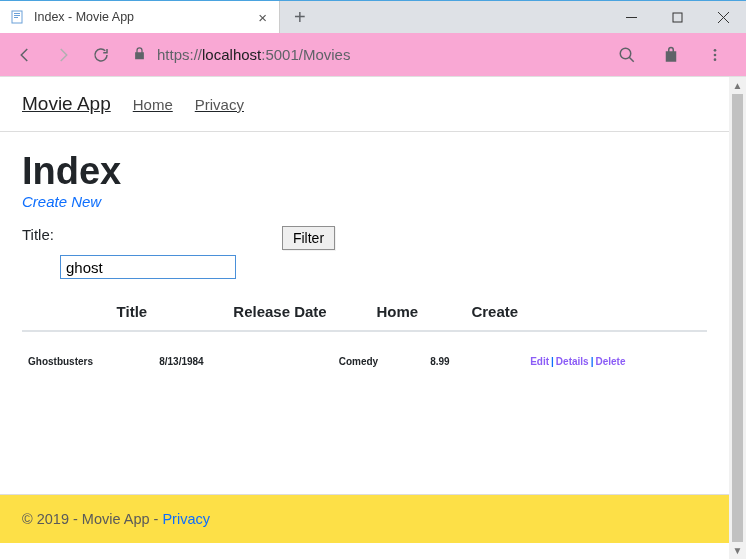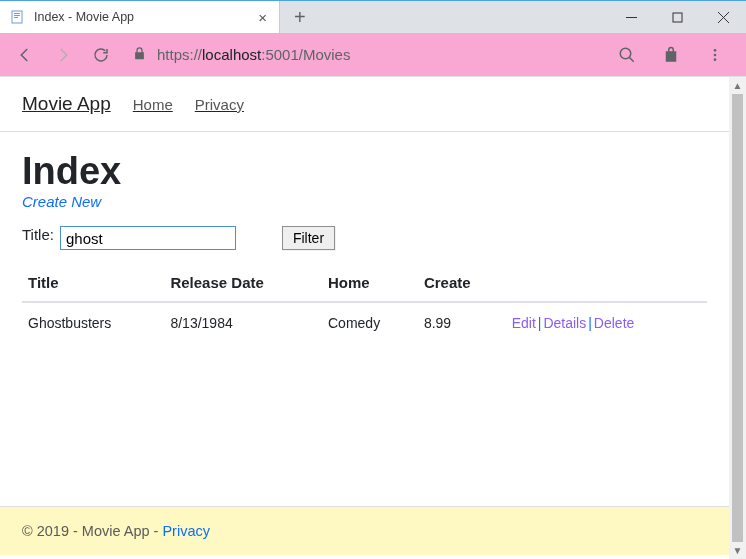--- a/index.html
+++ b/index.html
@@ -87,38 +87,38 @@
     .brand { font-size:19px; color:#222; text-decoration:none;}
     .nav-link { font-size:15px; color:#555; text-decoration:none;}
     
     .main { padding: 18px 22px 30px;}
     h1 { font-size:38px; font-weight:600; margin-bottom:0;}
     .link { color:#0d6efd; text-decoration:none; font-size:15px;font-style:italic;}
     .search-form { margin:16px 0 14px; display:flex; align-items:flex-start; gap:6px;}
     .search-form label{font-size:15px;}
     .search-input {
       border:1px solid #4a90d9; outline:none;
-      padding:3px 5px; font-size:15px; width:176px; height:24px;
+      padding:3px 5px; font-size:15px; width:176px; height:24px;margin-top:29px;
     }
     .filter-btn {
       background:#efefef; border:1px solid #8f8f8f;
       padding:3px 10px; font-size:14px; cursor:pointer;
       box-shadow: 1px 1px 0 rgba(0,0,0,0.05);
       margin-left: 40px;
     }
     table { width:100%; border-collapse:collapse; }
-    th { text-align:left; font-weight:700; font-size:15px; padding:10px 6px; border-bottom:2px solid #dee2e6;}
-    td { padding:12px 6px; border-top:1px solid #dee2e6; font-size:14px; vertical-align:top;}
+    th { text-align:right; font-weight:700; font-size:15px; padding:10px 6px; border-bottom:2px solid #dee2e6;}
+    td { padding:24px 6px; border-top:1px solid #dee2e6; font-size:10px; vertical-align:top;font-weight:bold;}
     .row-actions a{ color:#8b5cf6; text-decoration:none;}
     .row-actions .sep{ color:#0d6efd; padding:0 2px;}
     
     .footer {
       border-top:1px solid #ddd;
       padding:16px 22px; font-size:14.5px; color:#5a5a5a;
-      position:absolute; bottom:4px; left:0; right:0; background:#fef9c3;
+      position:absolute; bottom:16px; left:0; right:0; background:#fde047;
     }
     .footer a{color:#0d6efd;text-decoration:none;}
   </style>
 </head>
 <body>
 
 <div class="titlebar">
   <div class="tab">
     <span class="favicon">
       <svg width="14" height="14" viewBox="0 0 14 14">

